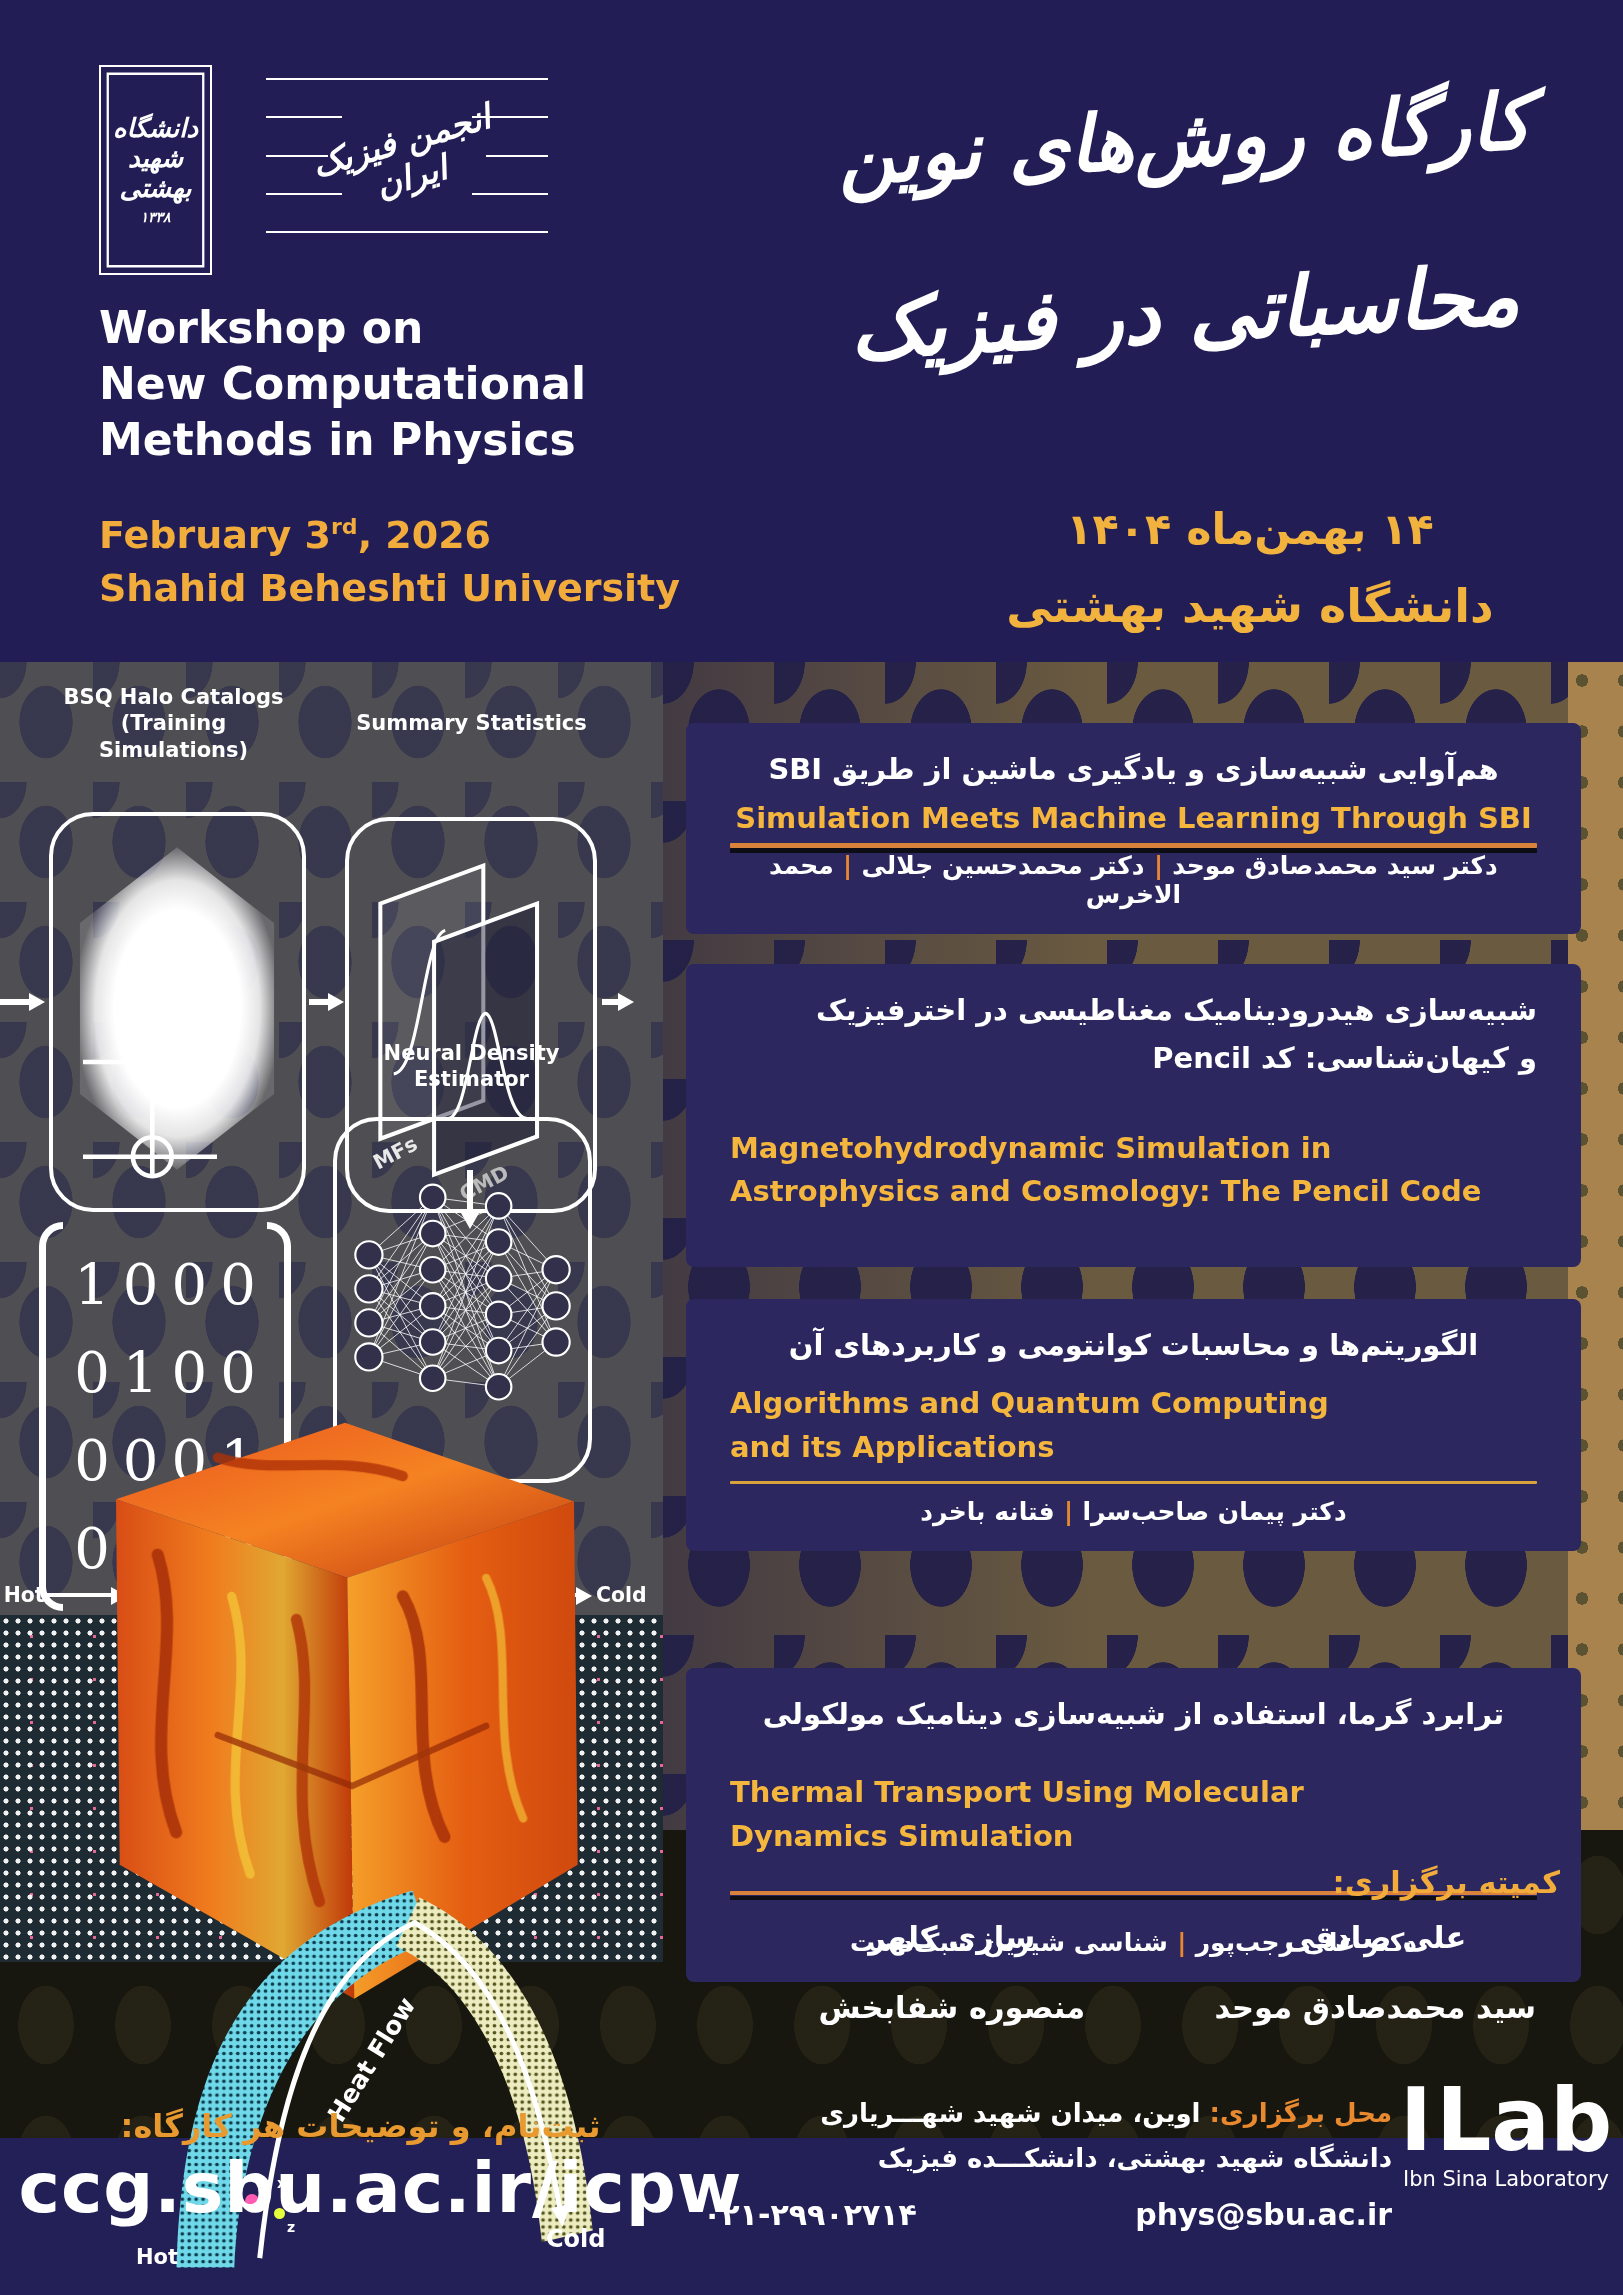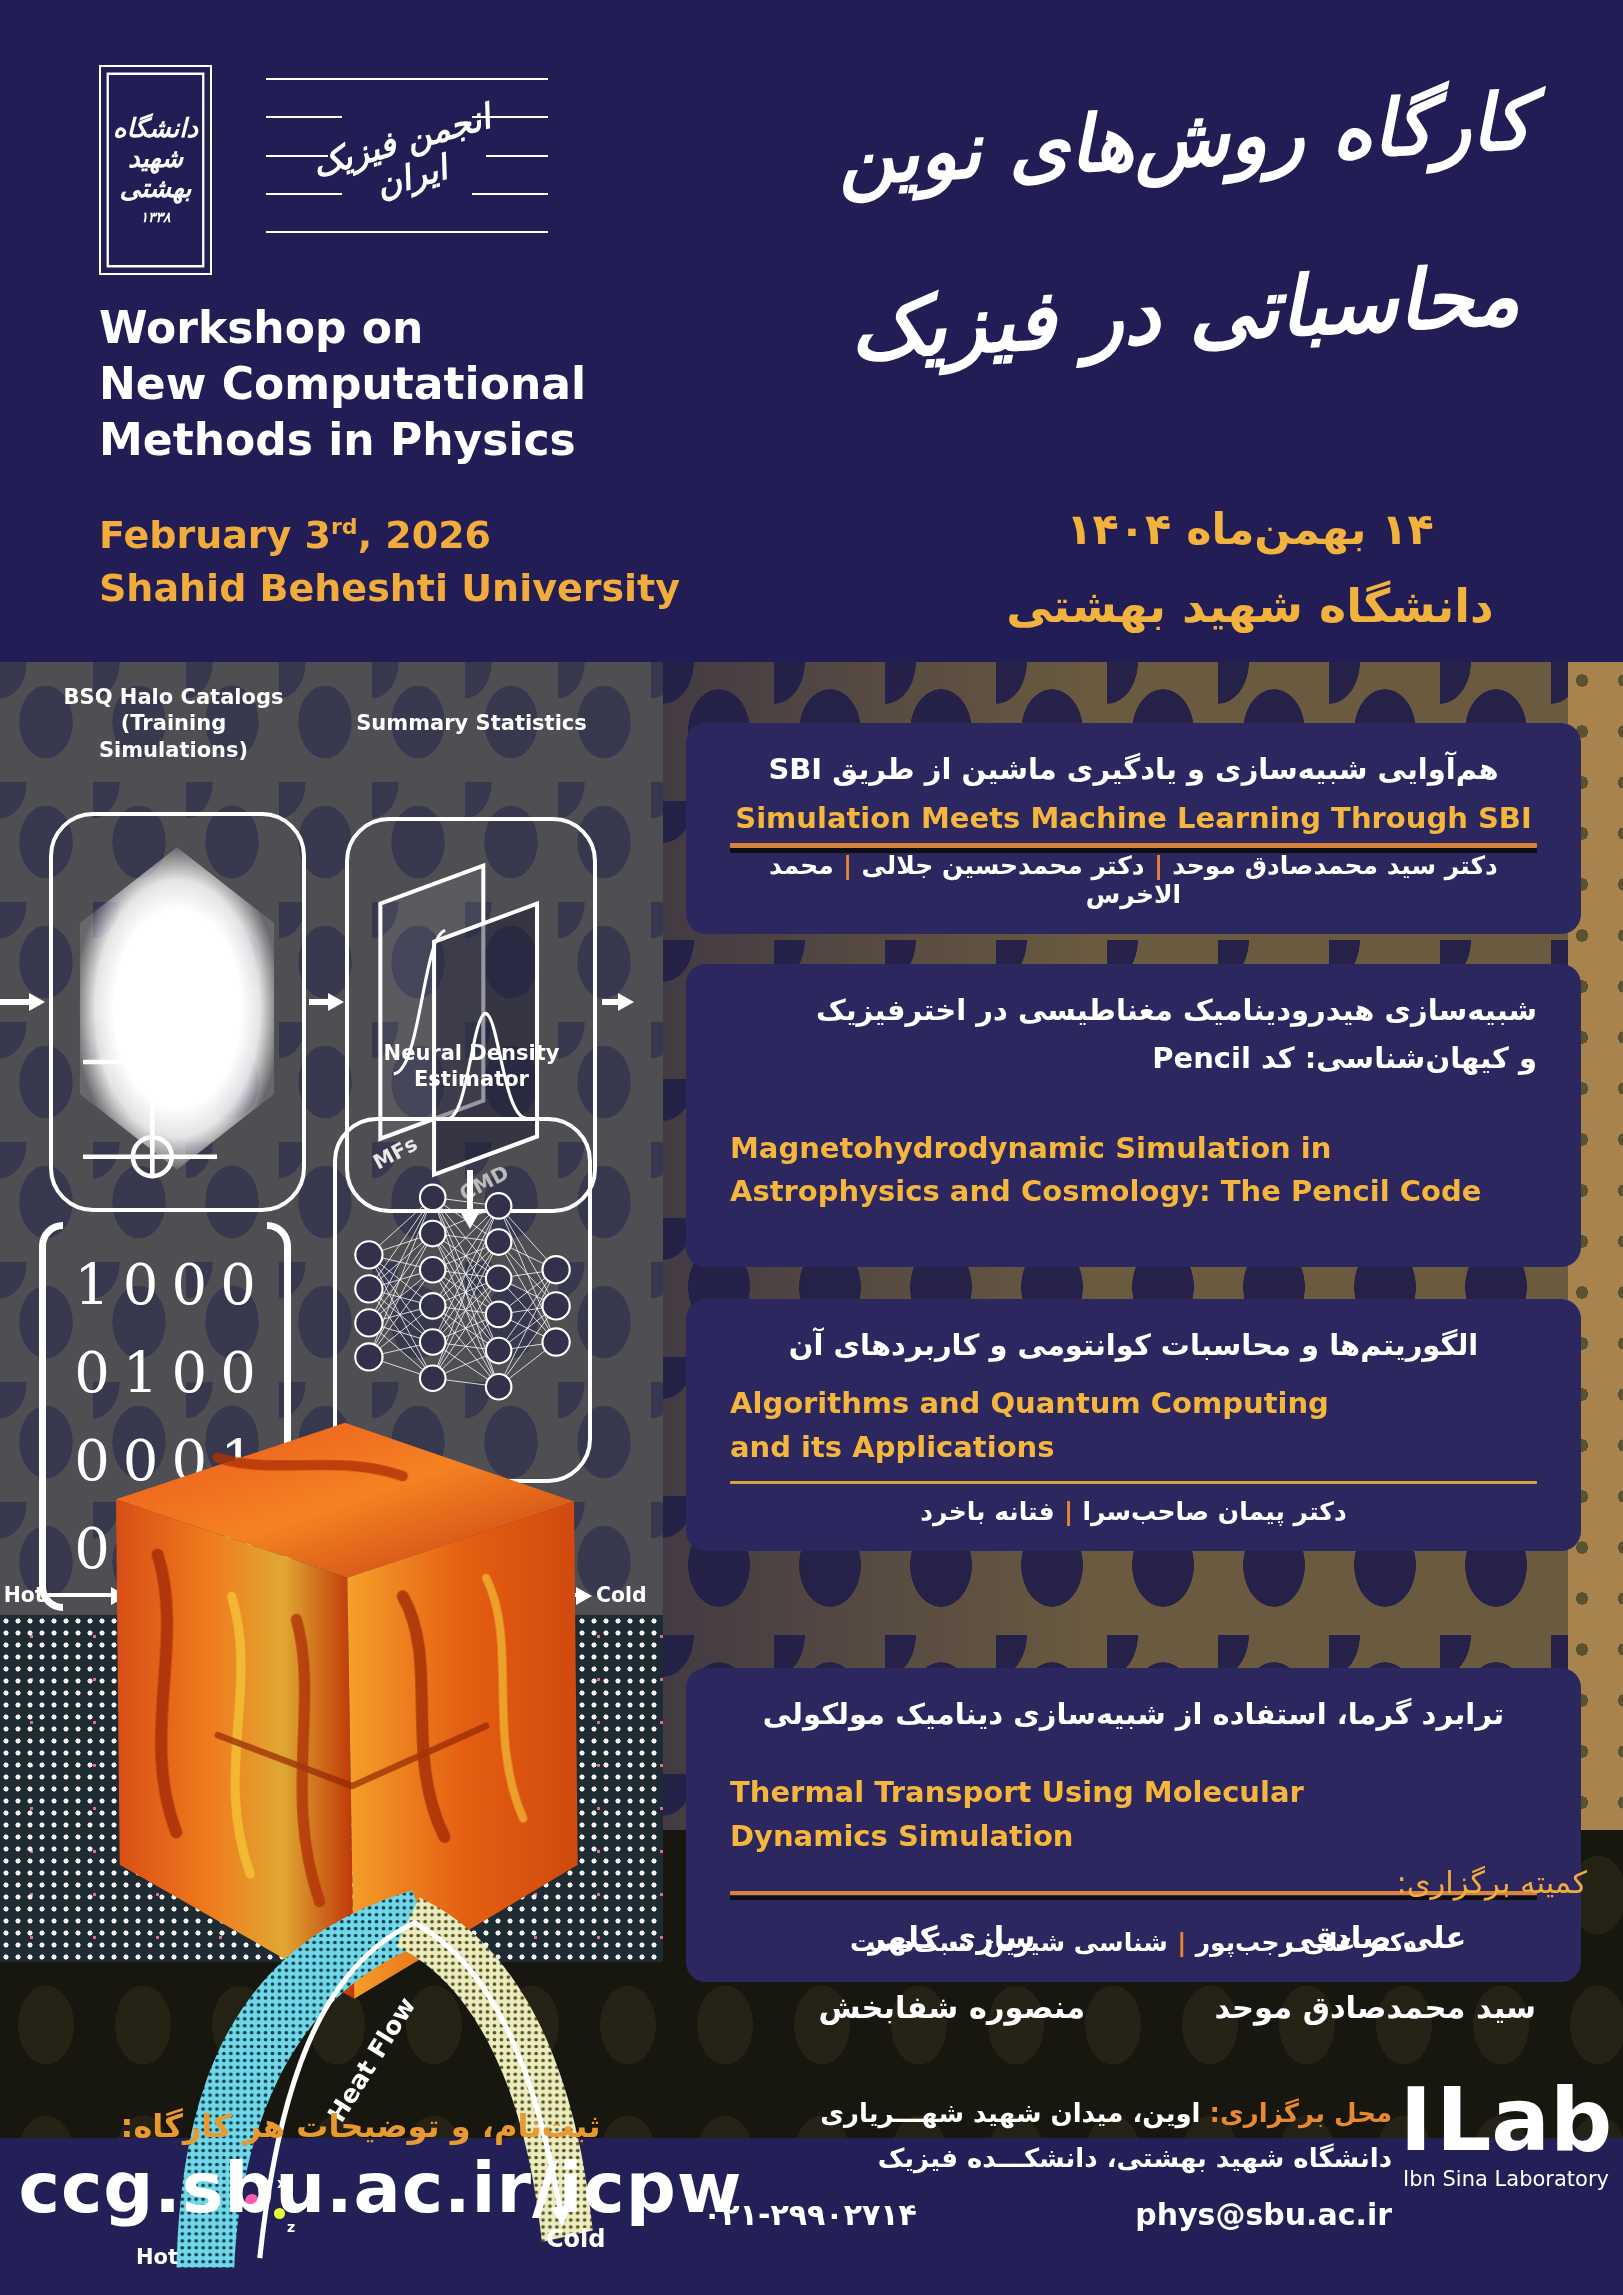--- a/index.html
+++ b/index.html
@@ -70,38 +70,38 @@
      border-left:9.3px solid rgba(0,0,0,0);border-right:9.3px solid rgba(0,0,0,0);}
   .plane-tag{position:absolute;font-size:20.4px;font-weight:bold;color:#e8e8e8;transform:rotate(-28deg);}
   .matrix{position:absolute;left:39px;top:1222px;width:252px;height:389px;display:flex;align-items:stretch;}
   .paren{width:24px;box-sizing:border-box;}
   .paren-l{border:7px solid #fff;border-right:0;border-radius:79px 0 0 79px;}
   .paren-r{border:7px solid #fff;border-left:0;border-radius:0 79px 79px 0;}
   .matrix-grid{flex:1;display:grid;grid-template-columns:repeat(4,1fr);align-items:center;justify-items:center;
      font-family:"DejaVu Serif","Liberation Serif",serif;font-size:56px;color:#fff;padding:18.5px 4.6px;}
   .hotcold{position:absolute;font-weight:bold;color:#fff;font-size:20.4px;}
   
-  .card{position:absolute;left:686px;width:895px;background:#2c275f;border-radius:20px;
+  .card{position:absolute;left:686px;width:895px;background:#2c275f;border-radius:8px;
      box-sizing:border-box;padding:23px 44px 25.4px;display:flex;flex-direction:column;justify-content:space-between;}
   .c1{top:723px;height:211px;}
   .c2{top:964px;height:303px;gap:44px;}
   .c3{top:1299px;height:252px;}
   .c4{top:1668px;height:314px;}
   .fa-title{font-size:29px;font-weight:bold;color:#fff;line-height:1.65;}
   .en-gold{font-size:29px;font-weight:bold;color:#f5b63e;line-height:1.5;}
   .center{text-align:center;}
   .right{text-align:right;}
   .left{text-align:left;}
   .divider{height:4.2px;background:#d9823b;box-shadow:0 5.1px 0 #0d0d16;border-radius:0.9px;}
   .divider-thin{height:2.8px;background:#d9a23b;border-radius:0.9px;}
   .speakers{font-size:25px;font-weight:bold;color:#fff;}
   .pipe{color:#e8892f;margin:0 9.3px;font-weight:bold;}
   
-  .committee-heading{position:absolute;left:1134px;top:1865px;width:453px;text-align:right;
-     font-size:30.5px;font-weight:normal;color:#f2ac3c;}
+  .committee-heading{position:absolute;left:1107px;top:1865px;width:453px;text-align:right;
+     font-size:30.5px;font-weight:bold;color:#f2ac3c;}
   .committee-grid{position:absolute;left:740px;top:1920px;width:847px;display:grid;
      grid-template-columns:1fr 1fr;row-gap:35px;font-size:30.5px;font-weight:bold;color:#fff;}
   .committee-grid div{text-align:center;}
   
   .register-label{position:absolute;left:46px;top:2107px;width:629px;text-align:center;
      font-size:32px;font-weight:bold;color:#e8992f;}
   .site-url{position:absolute;left:18.5px;top:2147px;width:657px;text-align:center;
      font-size:70px;font-weight:bold;color:#fff;letter-spacing:0.9px;}
   .loc-block{position:absolute;left:703px;top:2100px;width:689px;text-align:right;
      font-size:26px;font-weight:bold;color:#fff;line-height:1.0;}

